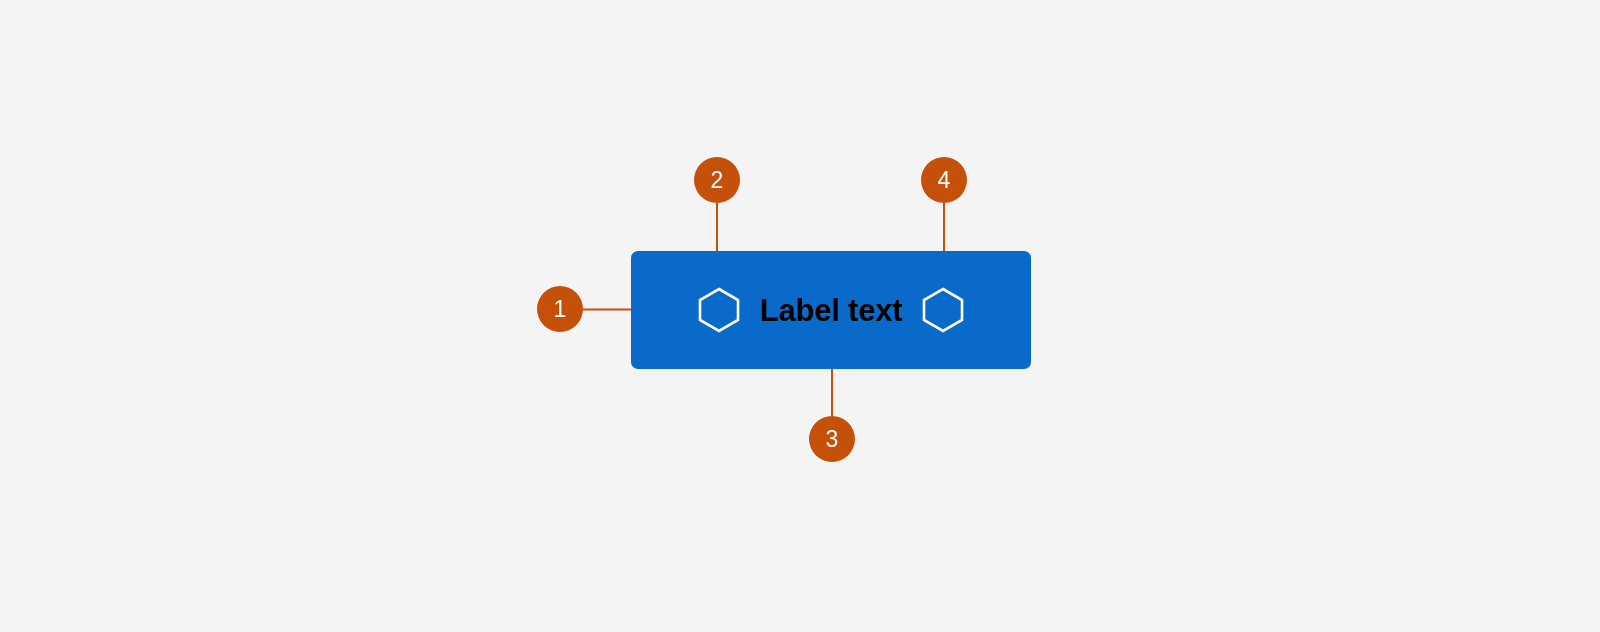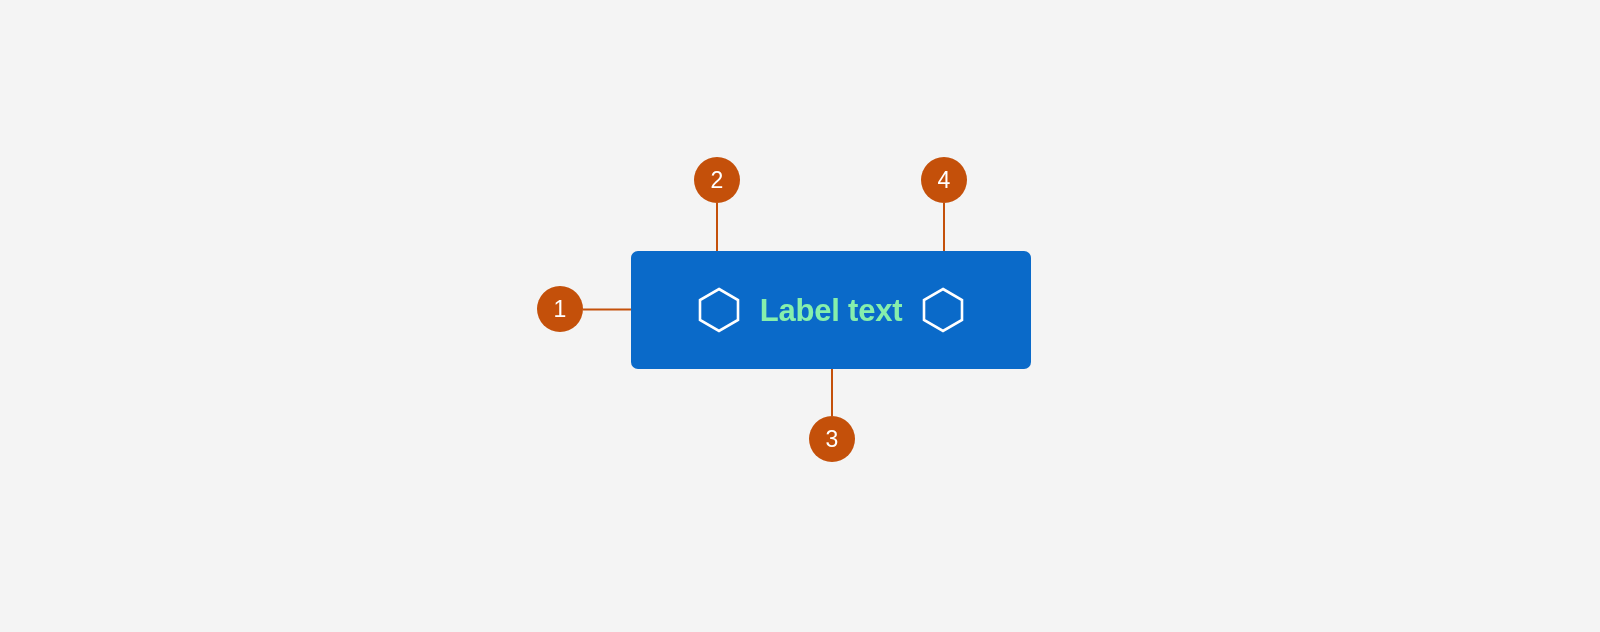--- a/index.html
+++ b/index.html
@@ -50,21 +50,21 @@
   }
 
   .hex-icon {
     width: 46px;
     height: 46px;
     flex: 0 0 auto;
     display: block;
   }
 
   #button-label {
-    color: #86efac;
+    color: #000000;
     font-family: "Liberation Sans", sans-serif;
     font-size: 31px;
     font-weight: bold;
     letter-spacing: -0.2px;
     line-height: 1;
     white-space: nowrap;
     user-select: none;
     text-align: center;
   }
 

